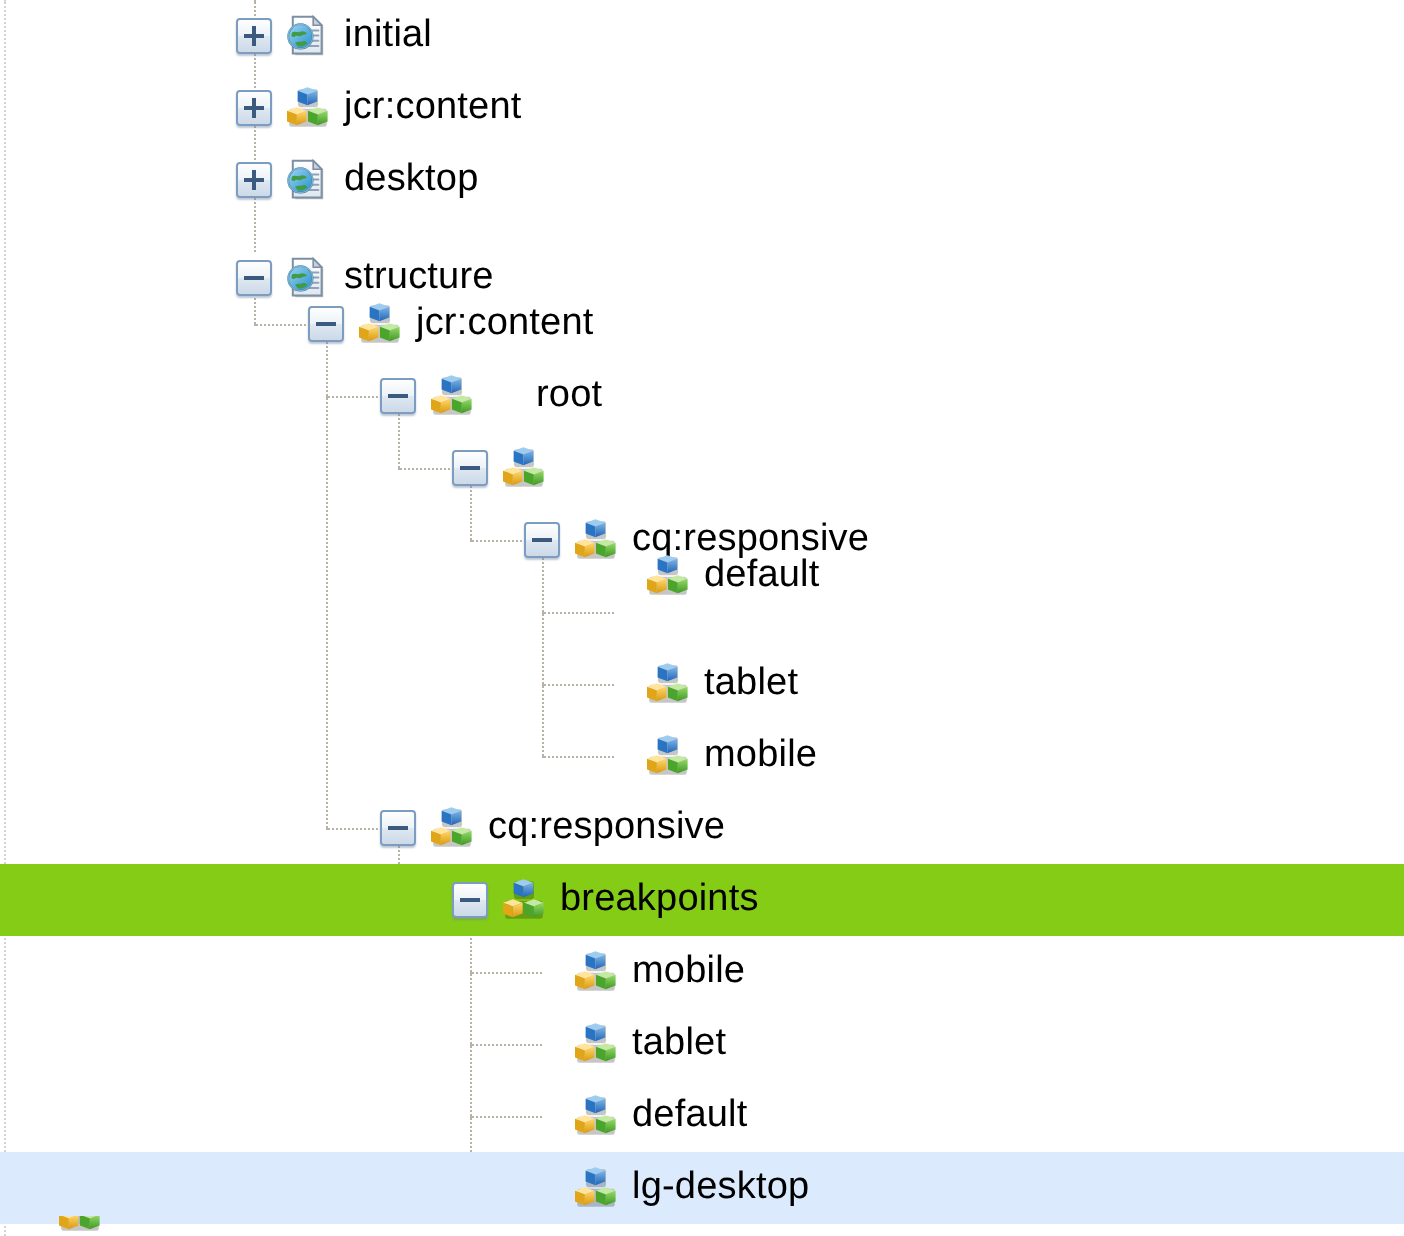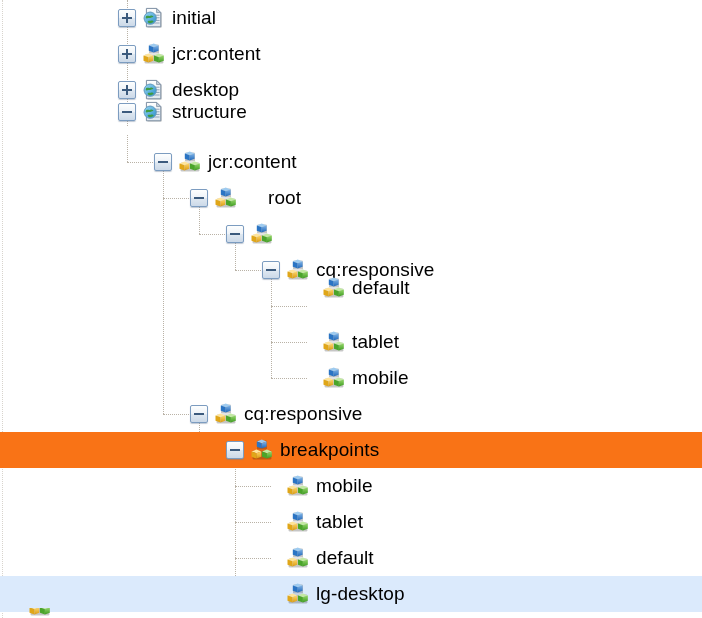--- a/index.html
+++ b/index.html
@@ -26,21 +26,21 @@
   .row {
     position: absolute;
     left: 0;
     width: 702px;
     height: 36px;
     display: flex;
     align-items: center;
     box-sizing: border-box;
     white-space: nowrap;
   }
-  .row.hover   { background: #f97316; }
+  .row.hover   { background: #84cc16; }
   .row.selected{ background: #dbeafc; }
 
   .node-label {
     font-size: 19px;
     line-height: 22px;
     color: #000000;
     letter-spacing: 0.1px;
     padding-left: 6px;
   }
 
@@ -236,21 +236,21 @@
     <circle cx="8.2" cy="12.2" r="6.1" fill="url(#glb)" stroke="#1c6c9e" stroke-width="0.9"></circle>
     <g fill="#3f9c42" stroke="none">
       <path d="M4.0 10.2 c1.6 -0.9 3.0 0.4 4.1 -0.3 c1.0 -0.7 2.4 -0.1 3.4 0.6 c-0.5 1.0 -1.9 0.7 -2.7 1.3 c-1.1 0.8 -2.3 -0.4 -3.3 0.4 c-0.7 0.5 -1.3 0.3 -1.8 -0.2 z"></path>
       <path d="M5.6 15.4 c1.2 -1.0 2.6 -0.2 3.8 -0.8 c0.9 -0.4 1.8 0.2 2.3 0.9 c-1.0 1.2 -2.7 1.9 -4.2 1.7 c-0.8 -0.1 -1.5 -0.9 -1.9 -1.8 z"></path>
     </g>
     <ellipse cx="8.2" cy="12.2" rx="6.1" ry="6.1" fill="none" stroke="#ffffff" stroke-opacity="0.45" stroke-width="0.7"></ellipse>
   </svg>
       </div>
       <span class="node-label" style="position: absolute; left: 166px;">desktop</span>
     </div>
-    <div class="row" style="top: 94px;">
+    <div class="row" style="top: 121px;">
       <div class="expander" style="left: 118px; top: 9px;"></div>
       <div class="icon" style="left: 142px; top: 6px;">
   <svg viewBox="0 0 24 24" xmlns="http://www.w3.org/2000/svg">
     <defs>
       <linearGradient id="pg" x1="0" y1="0" x2="0" y2="1">
         <stop offset="0" stop-color="#ffffff"></stop>
               <stop offset="1" stop-color="#dfe6ee"></stop>
       </linearGradient>
       <linearGradient id="glb" x1="0" y1="0" x2="1" y2="1">
         <stop offset="0" stop-color="#9ad7f5"></stop>

